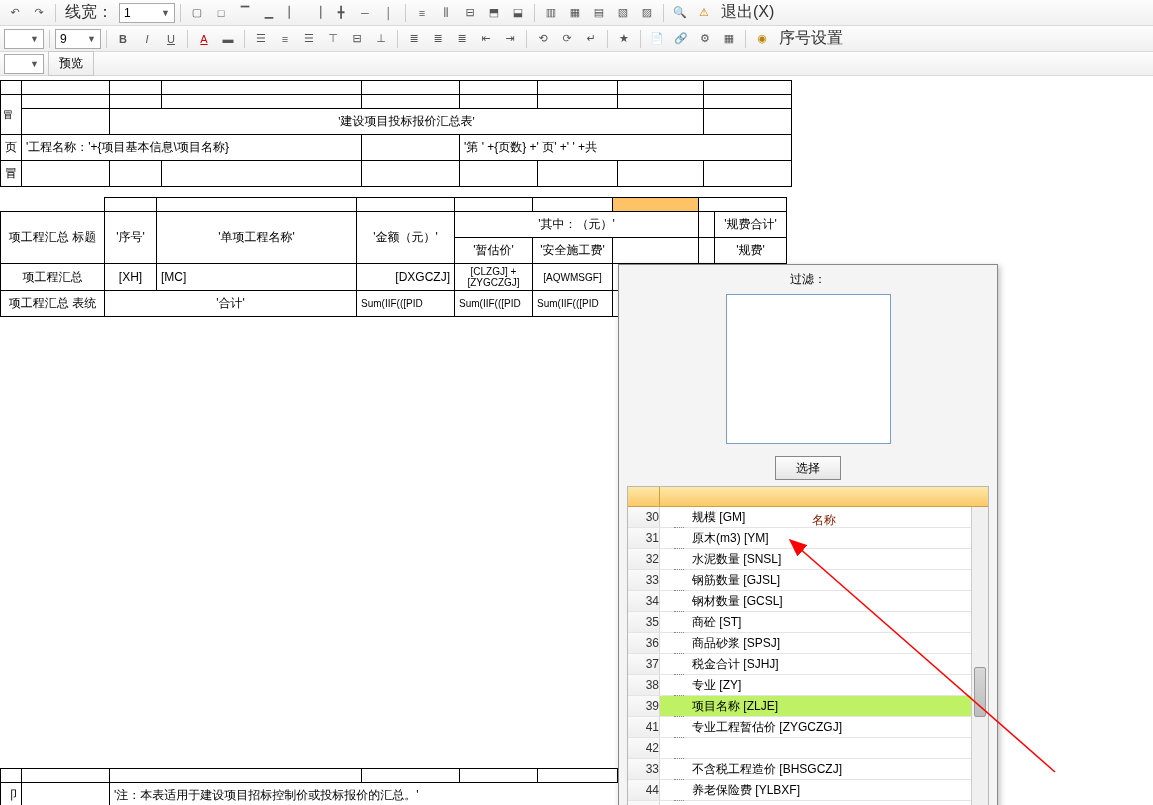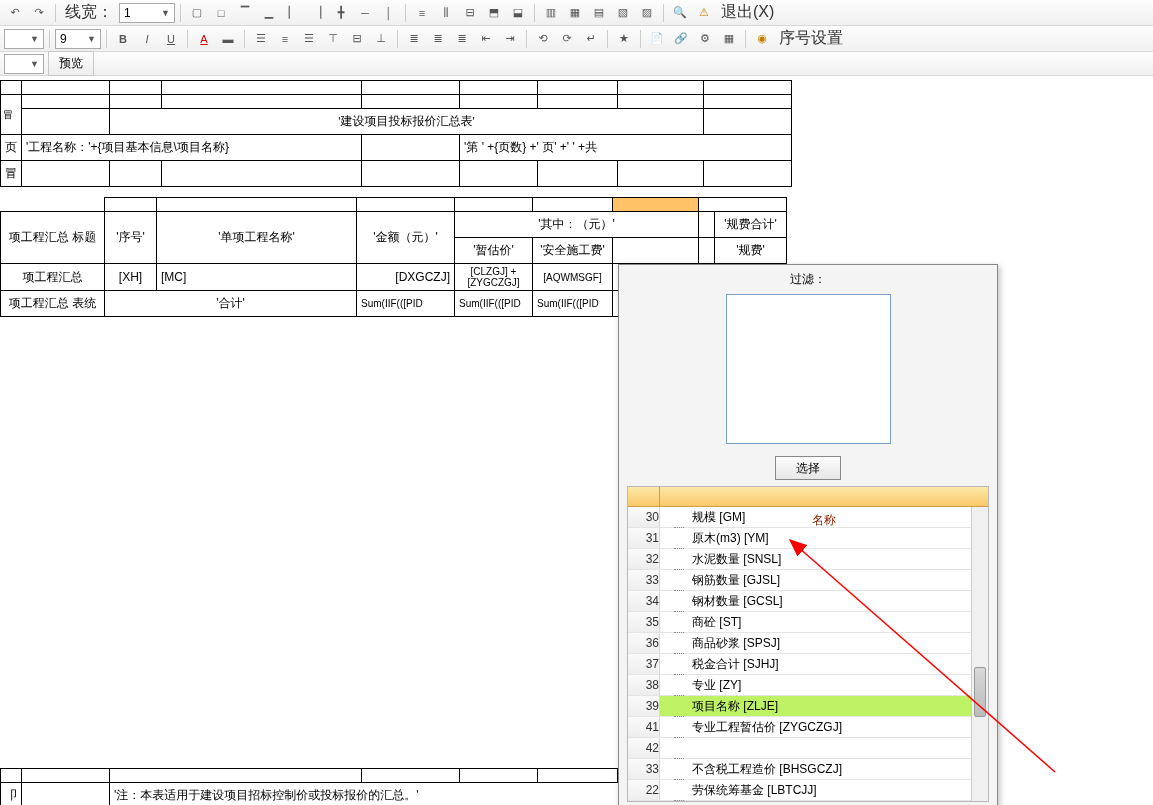--- a/index.html
+++ b/index.html
@@ -577,20 +577,25 @@
         <div class="grid-row">
           <div class="numcol">42</div>
           <div class="tree"></div>
         </div>
         <div class="grid-row">
           <div class="numcol">33</div>
           <div class="tree"></div>
           <div class="txt">不含税工程造价 [BHSGCZJ]</div>
         </div>
         <div class="grid-row">
+          <div class="numcol">44</div>
+          <div class="tree"></div>
+          <div class="txt">养老保险费 [YLBXF]</div>
+        </div>
+        <div class="grid-row">
           <div class="numcol">22</div>
           <div class="tree"></div>
           <div class="txt">劳保统筹基金 [LBTCJJ]</div>
         </div>
       </div>
     <div class="grid-scroll">
         <div class="thumb"></div>
       </div>
   </div>
   <div class="popup-close">×</div>

